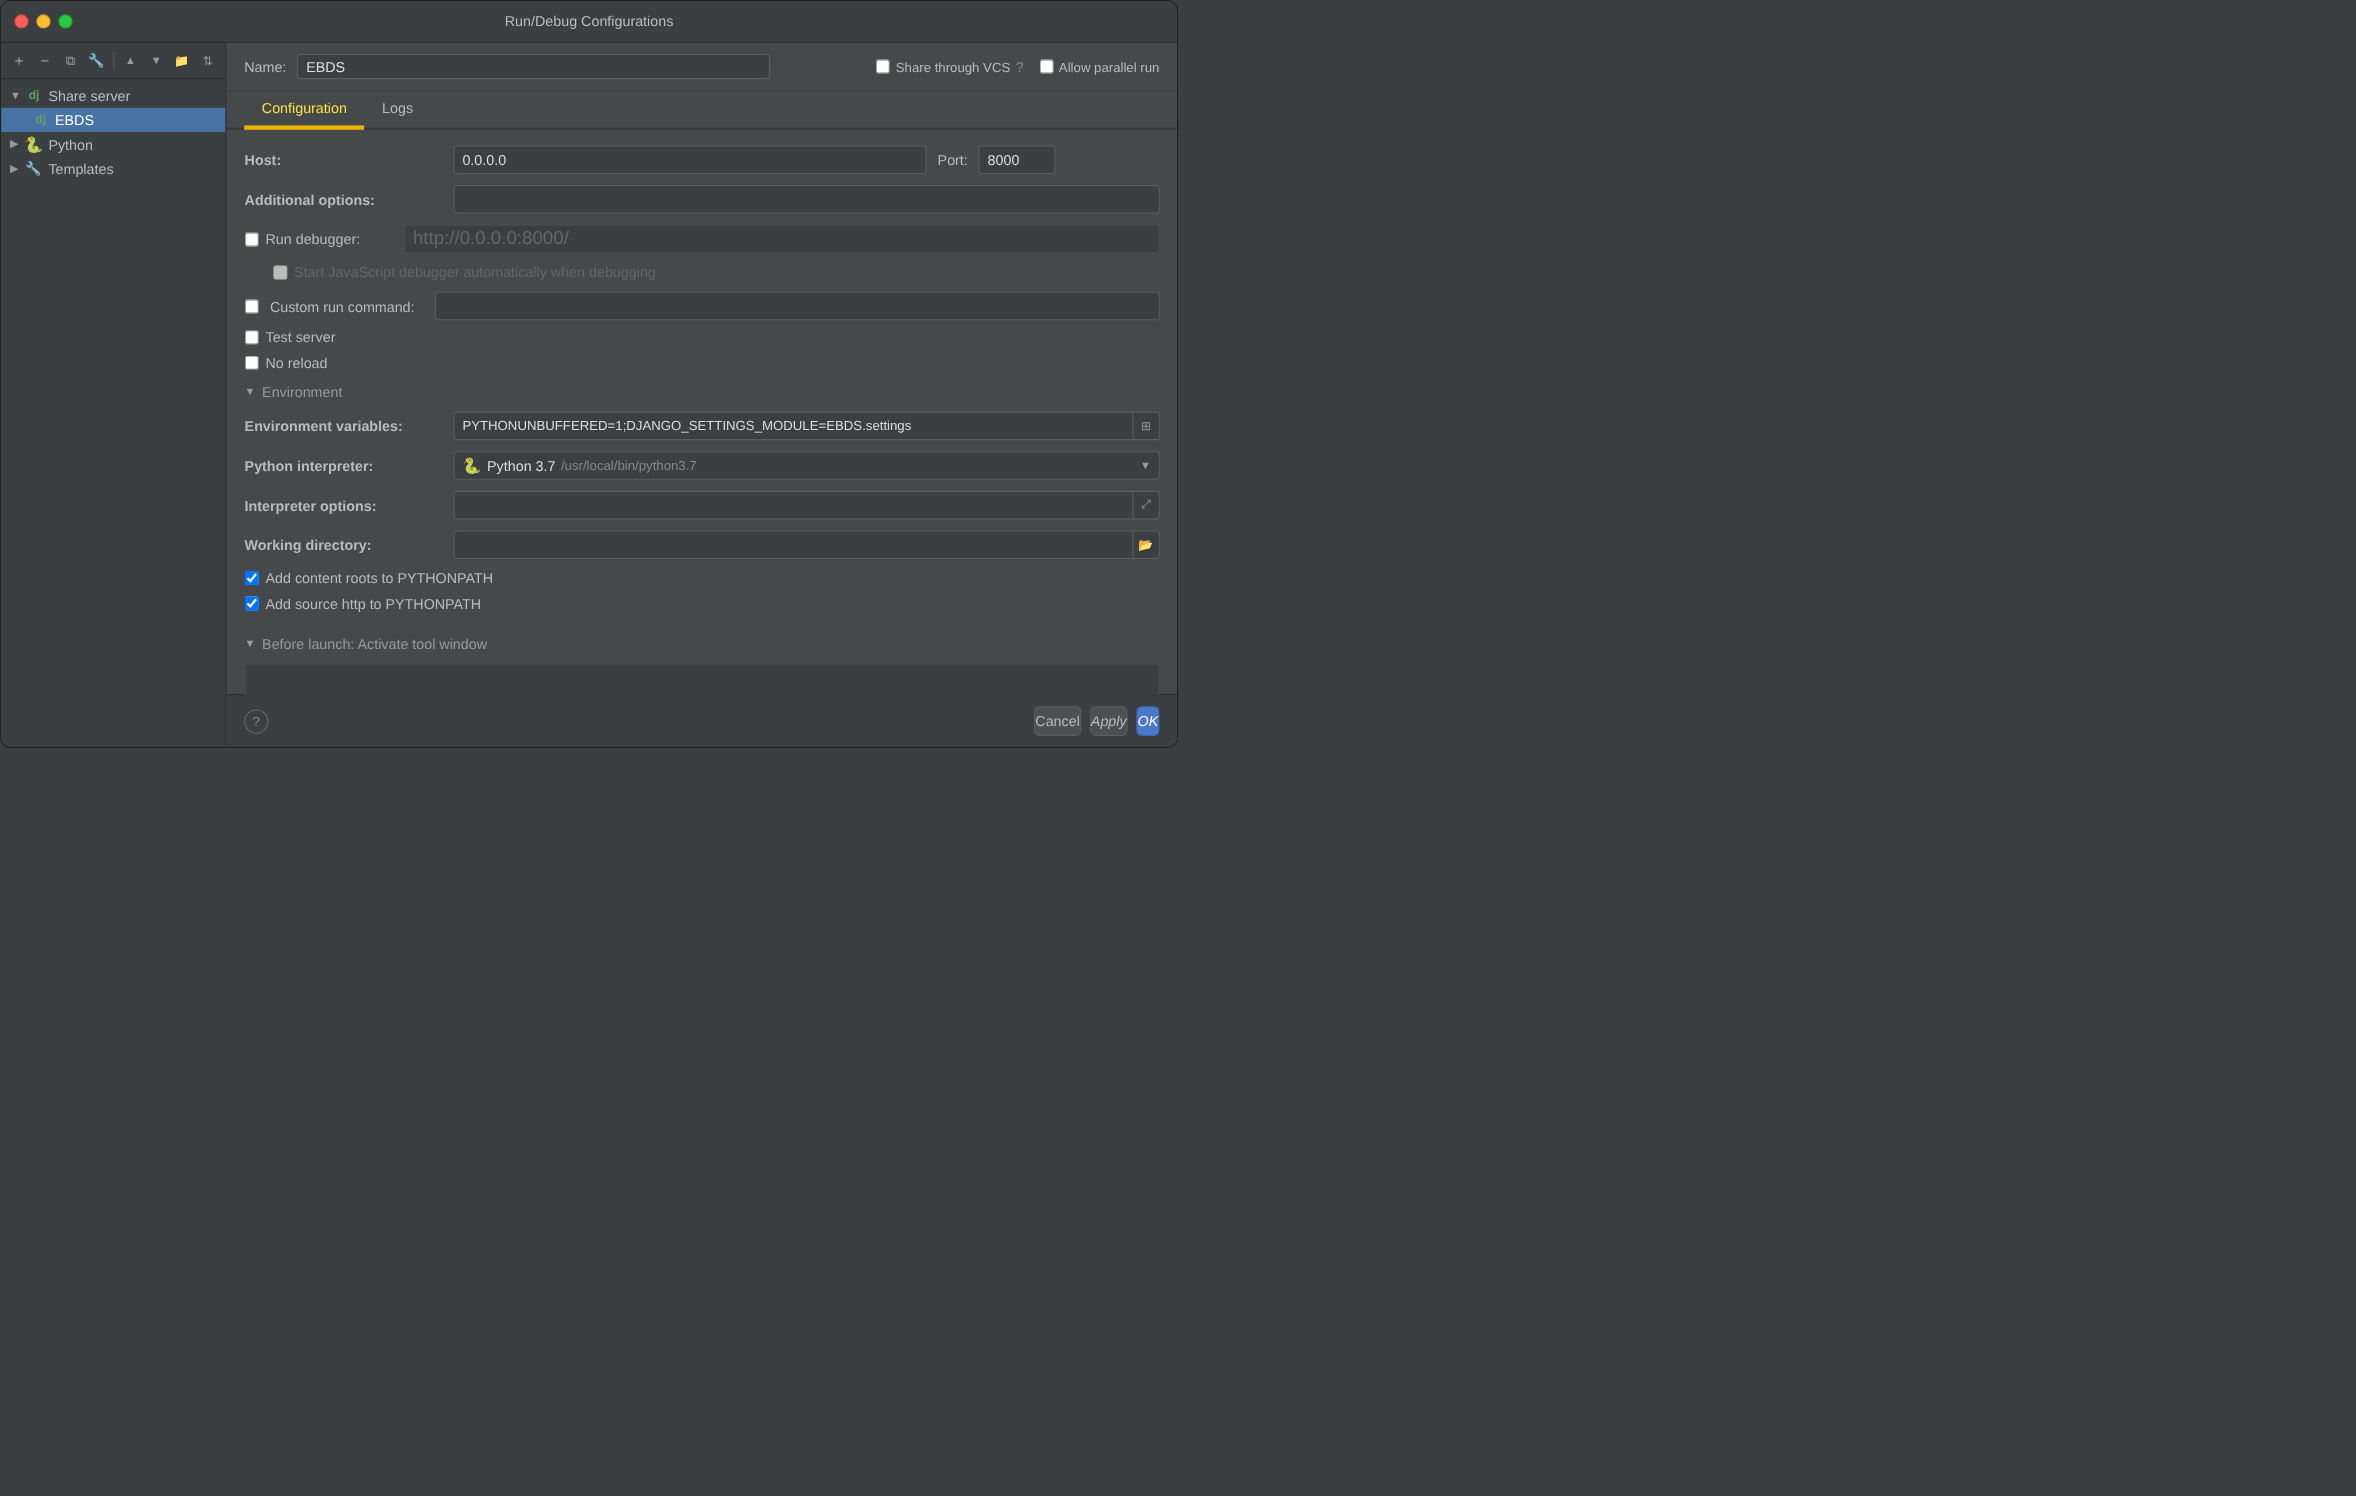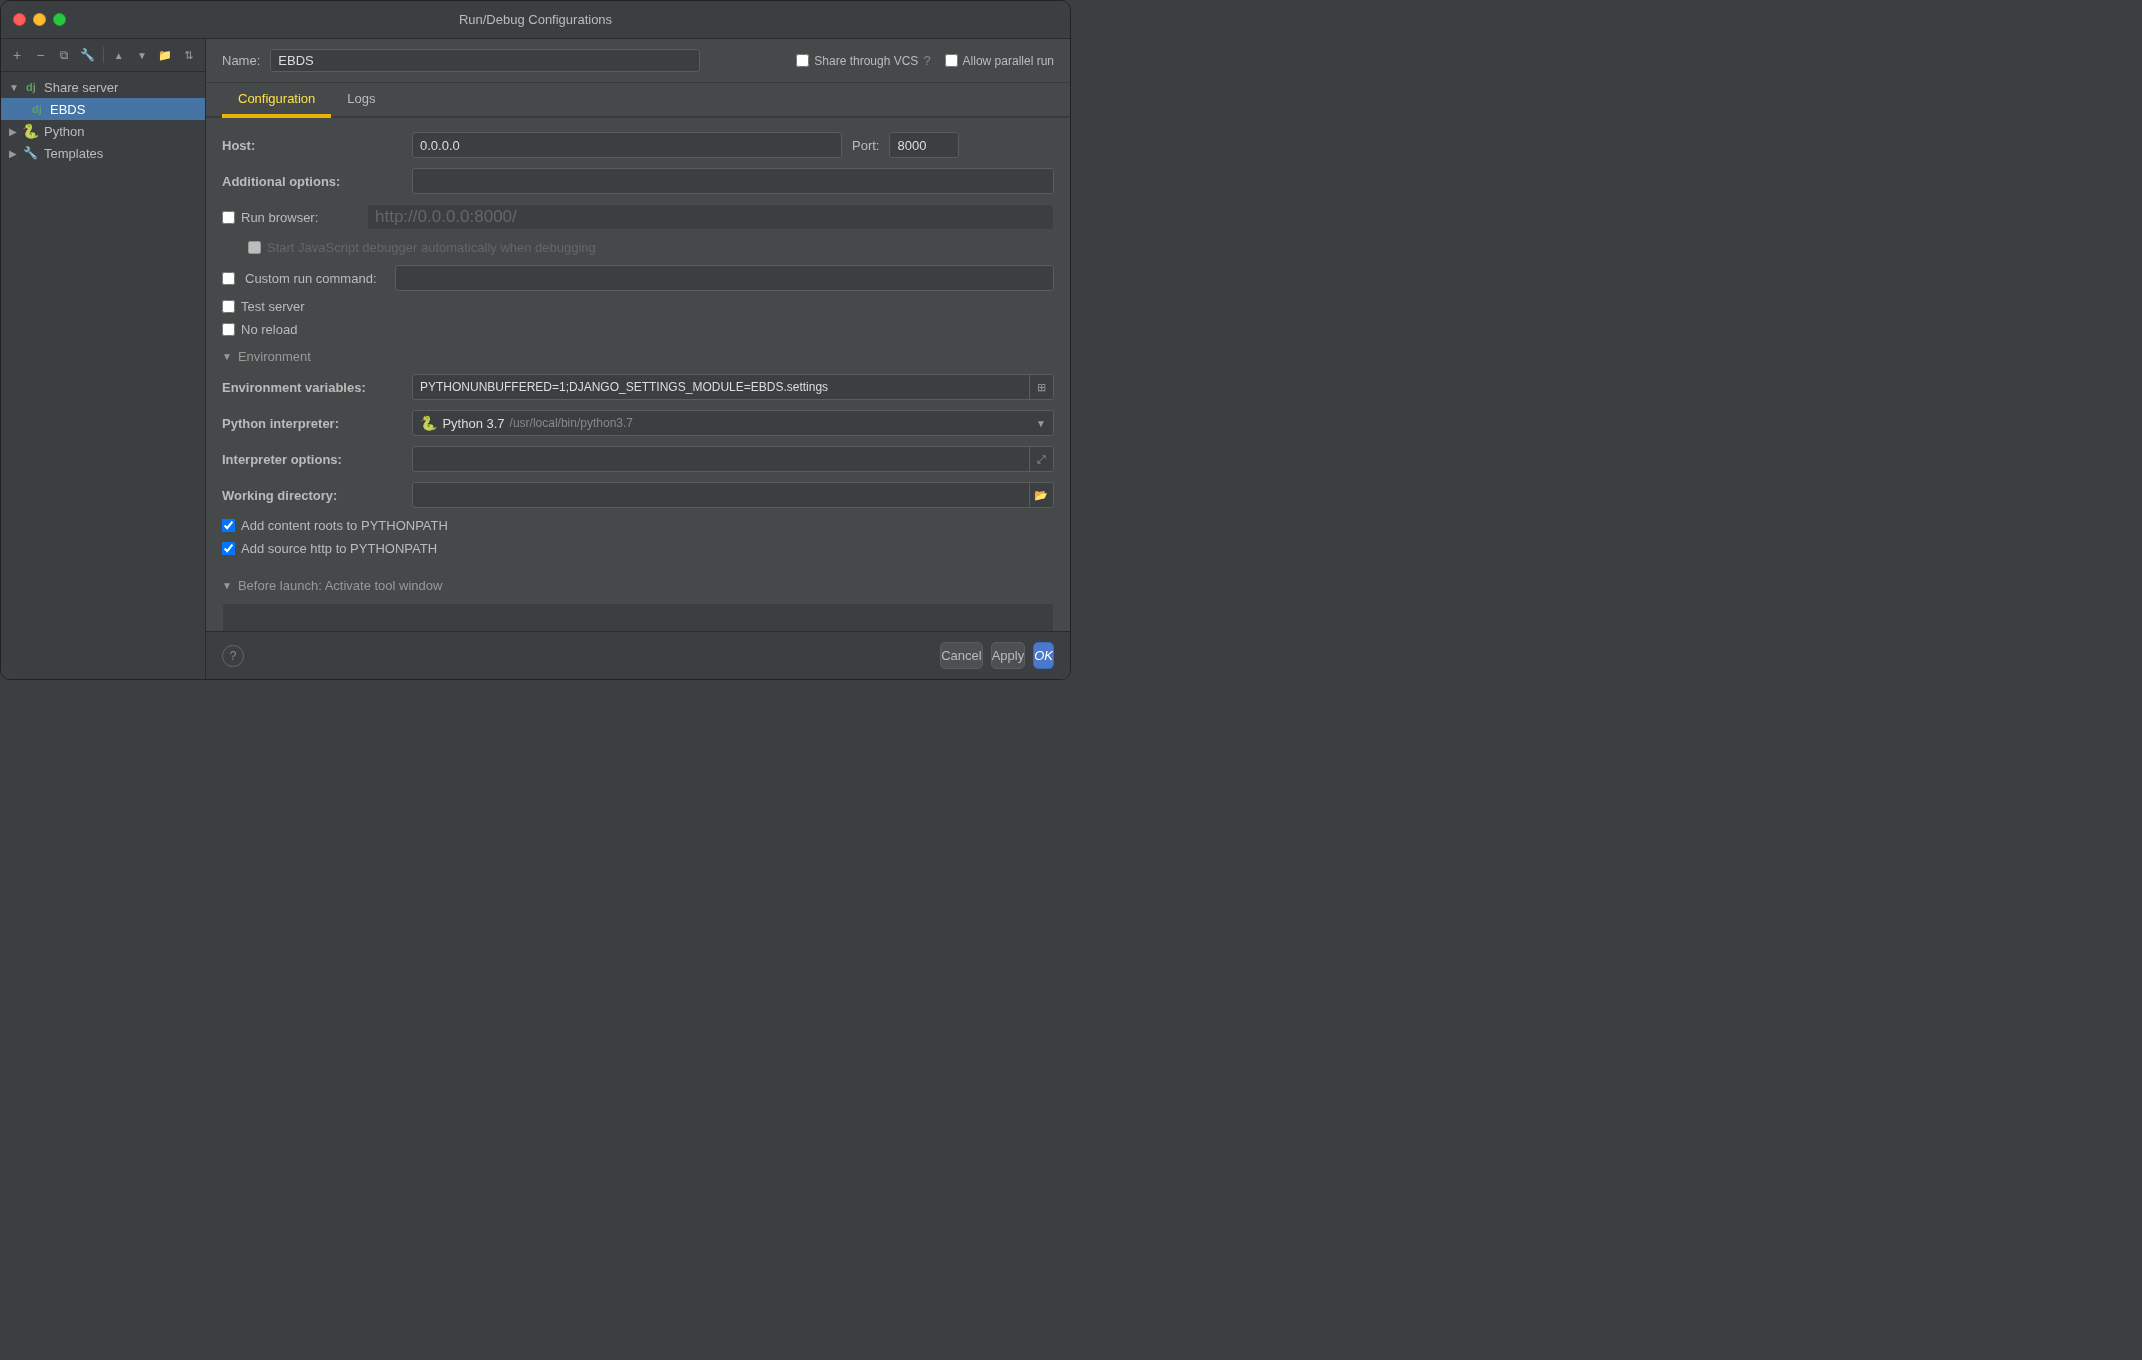--- a/index.html
+++ b/index.html
@@ -463,20 +463,21 @@
     }
     .btn-cancel {
       background: #4c5052;
       border-color: #5a5c5e;
       color: #bbb;
     }
     .btn-apply {
       background: #4c5052;
       border-color: #5a5c5e;
       color: #bbb;
+      font-style: italic;
     }
     .btn-ok {
       background: #4b78c8;
       border-color: #3a68bb;
       color: #ffffff;
       font-style: italic;
     }
     .emoji-python { font-size: 14px; }
     .interp-version { color: #888; font-size: 12px; }
   </style>
@@ -566,21 +567,21 @@
         <input class="form-input port-input" type="text" value="8000" style="">
       </div>
 
       <div class="form-row">
         <span class="form-label">Additional options:</span>
         <input class="form-input" type="text" value="" style="">
       </div>
 
       <div class="run-browser-row">
         <input type="checkbox" style="">
-        <label>Run browser:</label>
+        <label>Run debugger:</label>
         <input class="run-browser-input" type="text" style="flex: 1 1 0%;" value="http://0.0.0.0:8000/">
       </div>
 
       <div class="js-debug-row">
         <input type="checkbox" disabled="" style="">
         <label>Start JavaScript debugger automatically when debugging</label>
       </div>
 
       <div class="form-row" style="margin-bottom:8px;">
         <input type="checkbox" style="">

